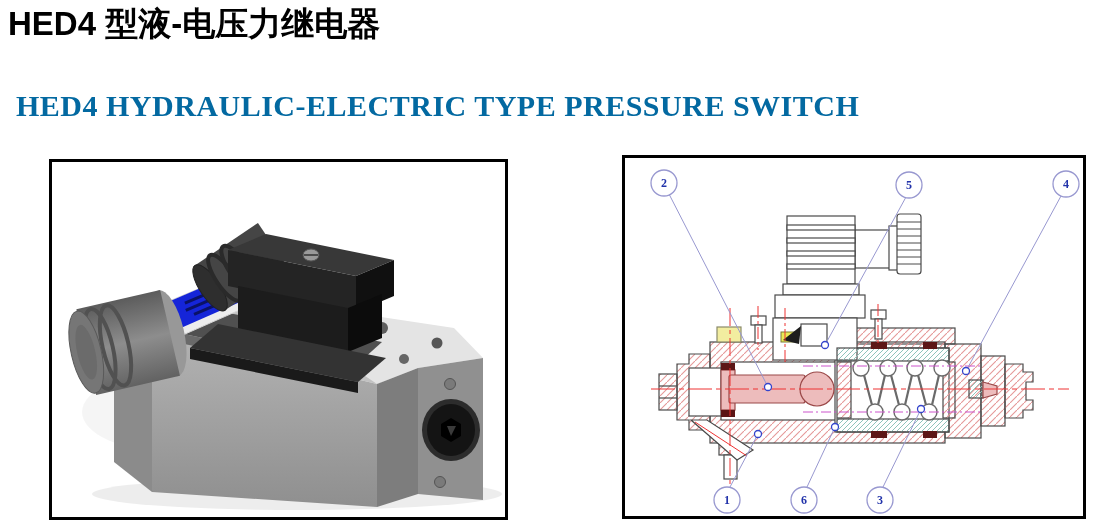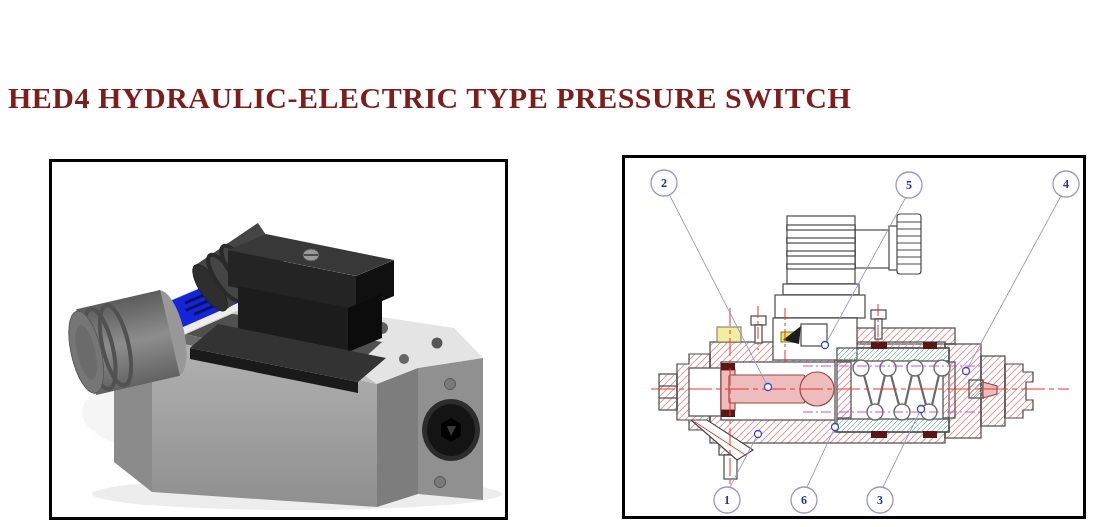--- a/index.html
+++ b/index.html
@@ -1,35 +1,36 @@
 <!DOCTYPE html>
 <html><head>
 <meta charset="utf-8">
 <style>
   html,body{margin:0;padding:0;background:#ffffff;}
   body{width:1103px;height:527px;position:relative;overflow:hidden;
        font-family:"Liberation Sans","DejaVu Sans",sans-serif;}
   .page{position:absolute;inset:0;background:#fff;}
   .title-zh{position:absolute;left:8px;top:4px;margin:0;font-size:33px;line-height:1.2;
             font-weight:bold;color:#000;font-family:"Liberation Sans","DejaVu Sans",sans-serif;}
-  .title-en{position:absolute;left:8px;top:80px;margin:0;font-size:30px;line-height:1.2;
-            font-weight:bold;color:#7f1d1d;letter-spacing:0.5px;
+  .title-en{position:absolute;left:8px;top:80px;margin:8px;font-size:30px;line-height:1.2;
+            font-weight:bold;color:#0369a1;letter-spacing:0.5px;
             font-family:"Liberation Serif","DejaVu Serif",serif;}
   .fig{position:absolute;background:#fff;border:3px solid #000;box-sizing:border-box;margin:0;padding:0;}
   .fig-left{left:49px;top:159px;width:459px;height:361px;}
   .fig-right{left:622px;top:155px;width:464px;height:364px;}
   .fig svg{display:block;width:100%;height:100%;}
   .callout-num{font:bold 12px "Liberation Serif","DejaVu Serif",serif;fill:#2233aa;text-anchor:middle;}
   .outline{stroke:#4a4a4a;stroke-width:1.2;}
 </style>
 </head>
 <body>
 
 <div class="page">
 
+  <h1 class="title-zh">HED4 型液-电压力继电器</h1>
   <h2 class="title-en">HED4 HYDRAULIC-ELECTRIC TYPE PRESSURE SWITCH</h2>
 
   <figure class="fig fig-left">
     <svg viewBox="0 0 453 355">
       <defs>
         <linearGradient id="gBody" x1="0" y1="0" x2="0" y2="1">
           <stop offset="0" stop-color="#b4b4b4"></stop>
             <stop offset="1" stop-color="#8f8f8f"></stop>
         </linearGradient>
         <linearGradient id="gKnob" x1="0" y1="0" x2="0" y2="1">

